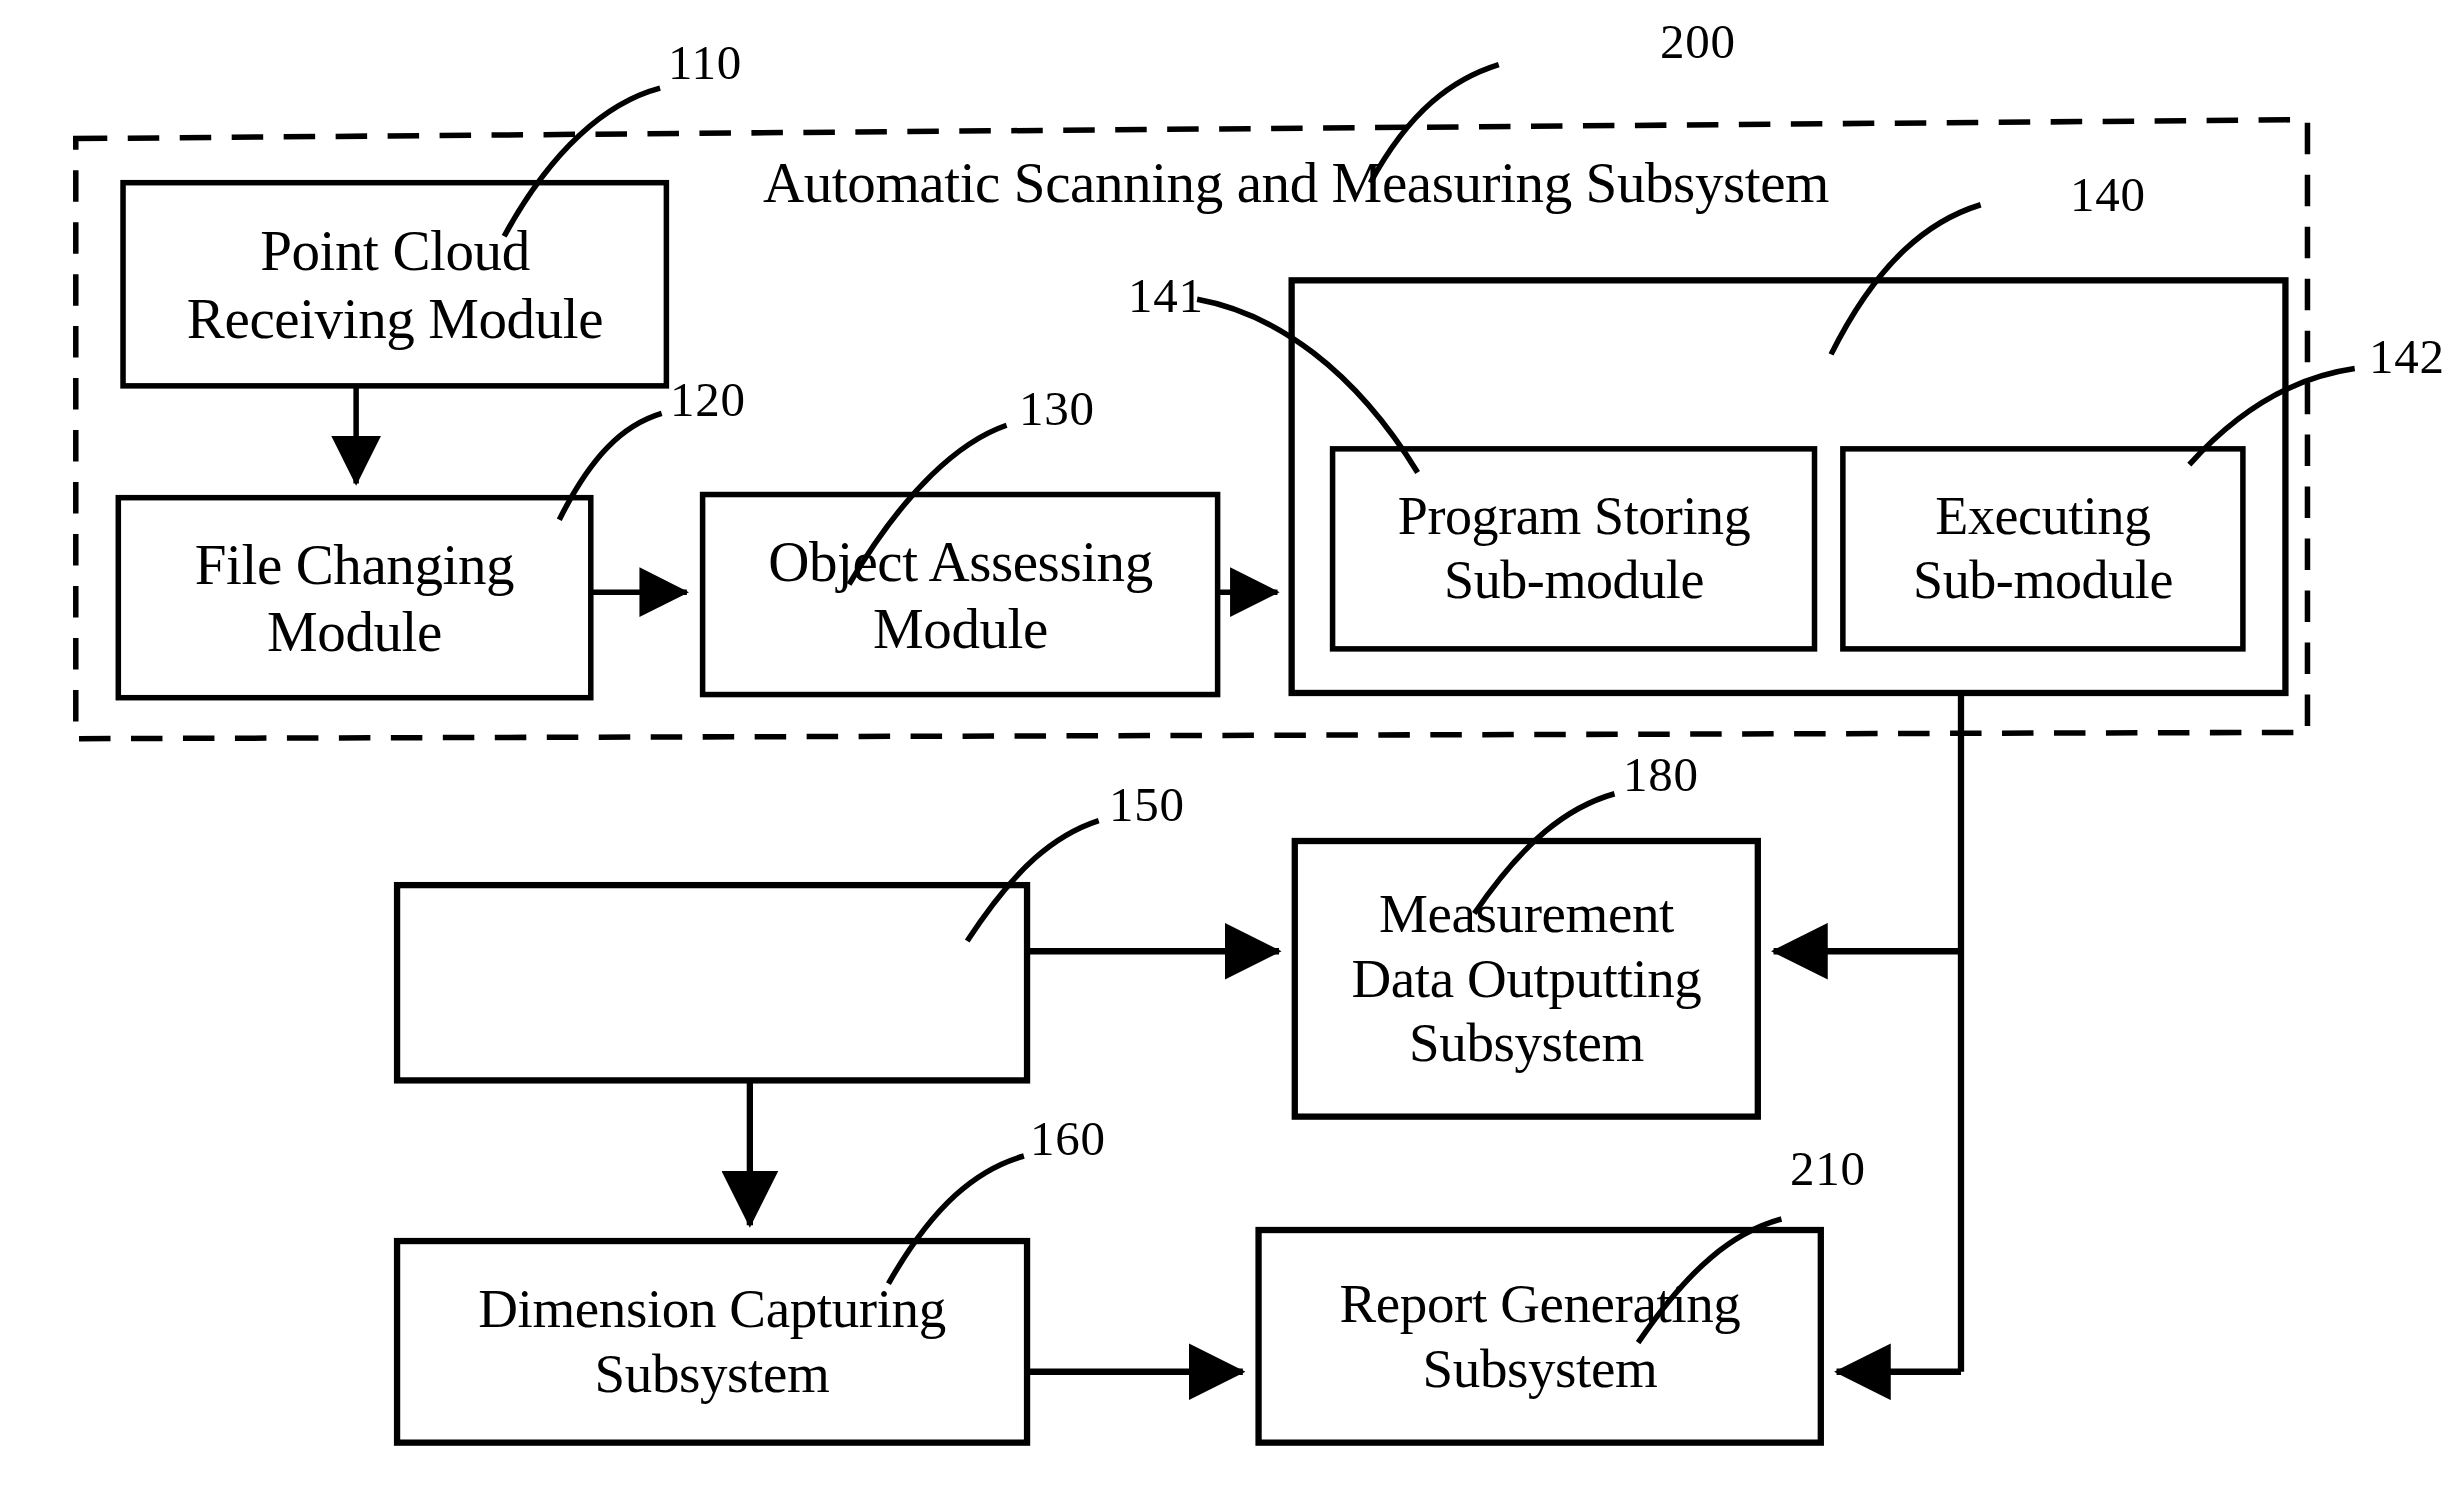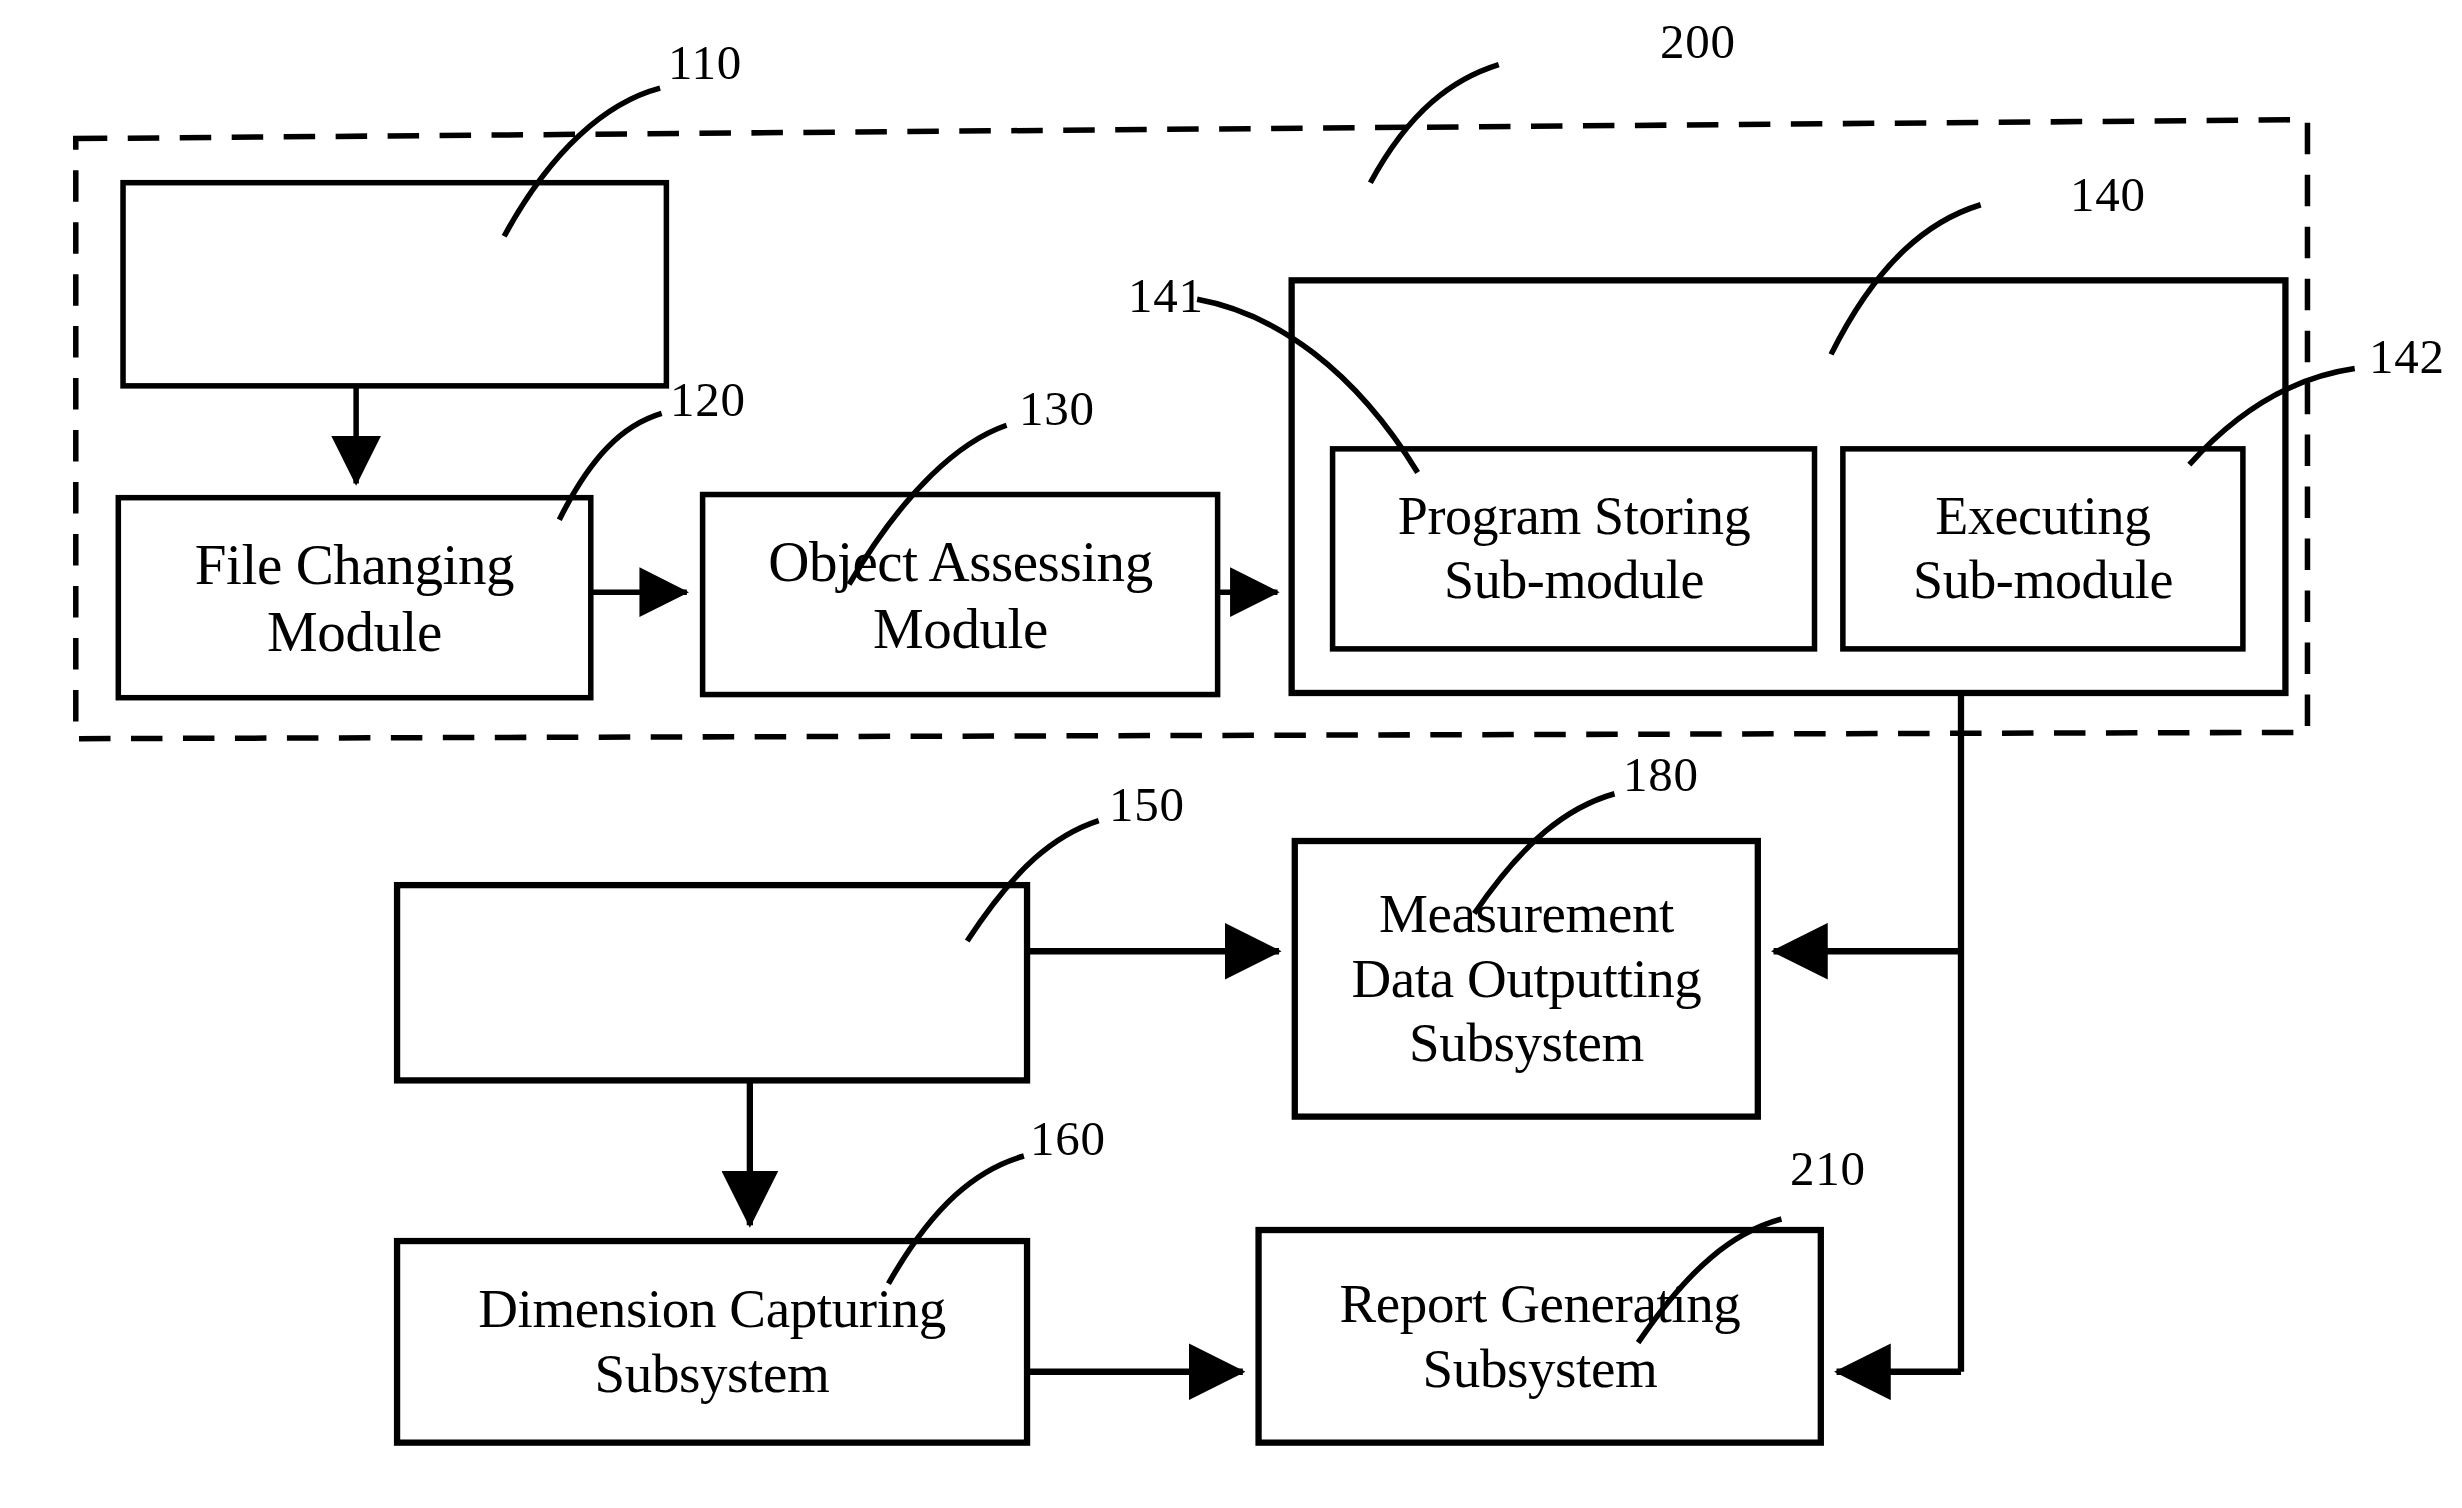--- a/index.html
+++ b/index.html
@@ -116,20 +116,21 @@
     <path d="M 1278 540 C 1220 560, 1150 620, 1078 742" fill="none" stroke="#000" stroke-width="7"></path>
     <path d="M 2515 260 C 2450 280, 2385 330, 2325 450" fill="none" stroke="#000" stroke-width="7"></path>
     <path d="M 1520 380 C 1620 398, 1720 470, 1800 600" fill="none" stroke="#000" stroke-width="7"></path>
     <path d="M 2990 468 C 2920 478, 2850 512, 2780 590" fill="none" stroke="#000" stroke-width="7"></path>
     <path d="M 1395 1042 C 1340 1060, 1290 1100, 1228 1195" fill="none" stroke="#000" stroke-width="7"></path>
     <path d="M 1300 1468 C 1240 1485, 1185 1530, 1128 1630" fill="none" stroke="#000" stroke-width="7"></path>
     <path d="M 2262 1548 C 2200 1565, 2145 1610, 2080 1705" fill="none" stroke="#000" stroke-width="7"></path>
     <path d="M 2050 1008 C 1990 1025, 1935 1068, 1872 1160" fill="none" stroke="#000" stroke-width="7"></path>
   </svg>
 
+  <div class="title-label" style="left:763px; top:154px;">Automatic Scanning and Measuring Subsystem</div>
 
   <div class="ref-num" style="left:668px; top:38px;">110</div>
 
   <div class="ref-num" style="left:1660px; top:17.3px;">200</div>
 
   <div class="ref-num" style="left:670px; top:375px;">120</div>
 
   <div class="ref-num" style="left:1019px; top:384px;">130</div>
 
   <div class="ref-num" style="left:2070px; top:170px;">140</div>
@@ -139,20 +140,22 @@
   <div class="ref-num" style="left:2369px; top:332px;">142</div>
 
   <div class="ref-num" style="left:1109px; top:780px;">150</div>
 
   <div class="ref-num" style="left:1030px; top:1114px;">160</div>
 
   <div class="ref-num" style="left:1790px; top:1144px;">210</div>
 
   <div class="ref-num" style="left:1623px; top:750px;">180</div>
 
+  <div class="node-label" style="left:123px; top:183px; width:544px; height:203px; font-size:57px;">Point Cloud
+Receiving Module</div>
 
   <div class="node-label" style="left:118px; top:498px; width:473px; height:200px; font-size:57px;">File Changing
 Module</div>
 
   <div class="node-label" style="left:703px; top:495px; width:515px; height:200px; font-size:57px;">Object Assessing
 Module</div>
 
 
   <div class="node-label" style="left:1333px; top:449px; width:482px; height:200px; font-size:54px;">Program Storing
 Sub-module</div>

